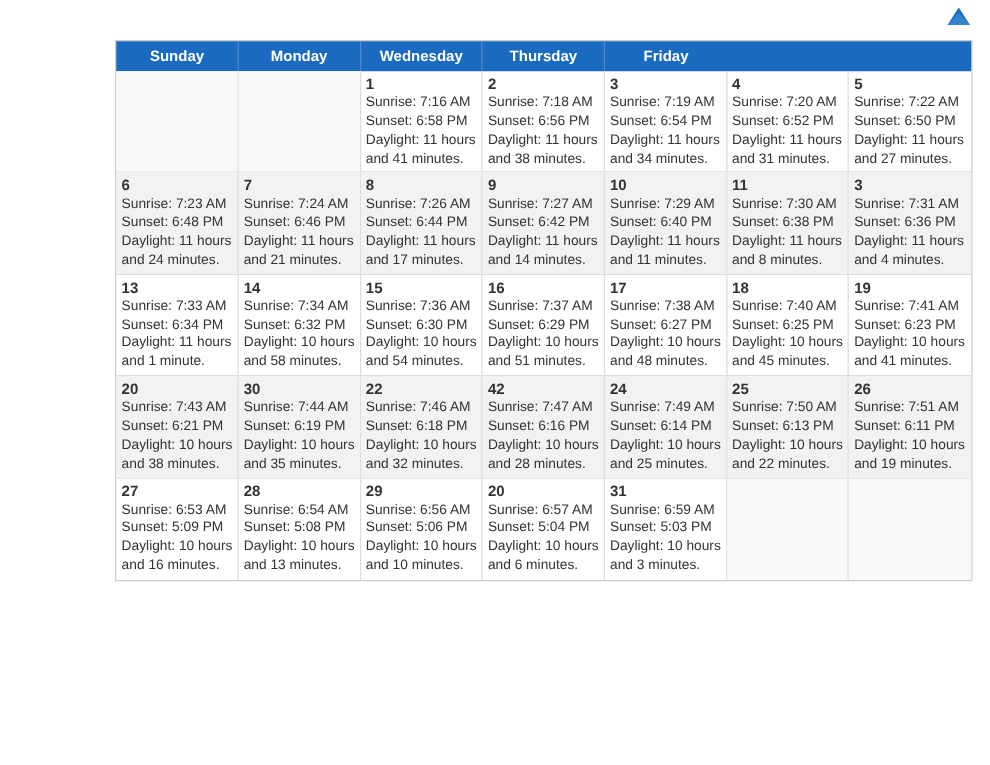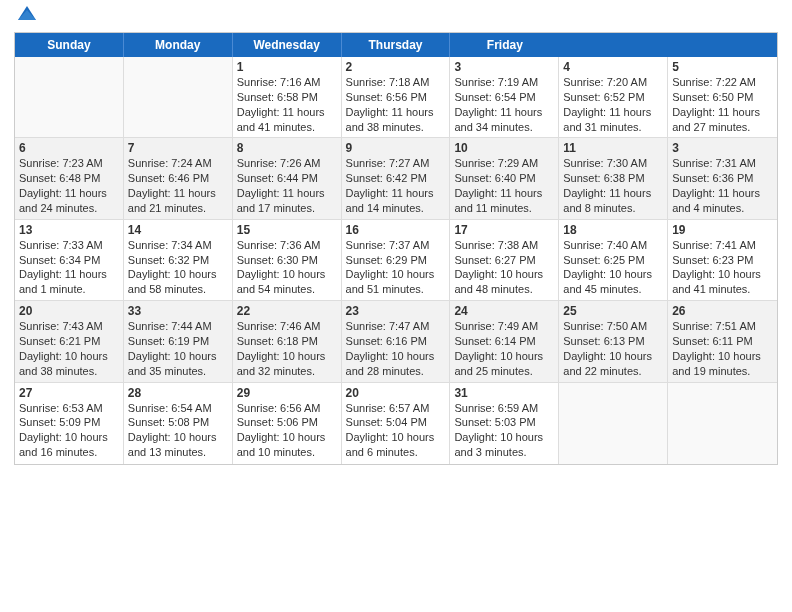--- a/index.html
+++ b/index.html
@@ -9,20 +9,21 @@
       width: 792px;
       height: 612px;
       overflow: hidden;
     }
     .page {
       width: 792px;
       height: 432px;
       padding: 10px 14px 10px 14px;
       display: flex;
       flex-direction: column;
+      align-items: flex-end;
     }
     .header {
       display: flex;
       justify-content: space-between;
       align-items: flex-start;
       margin-bottom: 8px;
     }
     .logo {
       display: flex;
       align-items: center;
@@ -240,29 +241,29 @@
             <span class="day-num">19</span>
             <div class="cell-text">Sunrise: 7:41 AM<br>Sunset: 6:23 PM<br>Daylight: 10 hours<br>and 41 minutes.</div>
           </div>
         </div>
         <div class="cal-row">
           <div class="cal-cell shaded">
             <span class="day-num">20</span>
             <div class="cell-text">Sunrise: 7:43 AM<br>Sunset: 6:21 PM<br>Daylight: 10 hours<br>and 38 minutes.</div>
           </div>
           <div class="cal-cell shaded">
-            <span class="day-num">33</span>
+            <span class="day-num">30</span>
             <div class="cell-text">Sunrise: 7:44 AM<br>Sunset: 6:19 PM<br>Daylight: 10 hours<br>and 35 minutes.</div>
           </div>
           <div class="cal-cell shaded">
             <span class="day-num">22</span>
             <div class="cell-text">Sunrise: 7:46 AM<br>Sunset: 6:18 PM<br>Daylight: 10 hours<br>and 32 minutes.</div>
           </div>
           <div class="cal-cell shaded">
-            <span class="day-num">23</span>
+            <span class="day-num">42</span>
             <div class="cell-text">Sunrise: 7:47 AM<br>Sunset: 6:16 PM<br>Daylight: 10 hours<br>and 28 minutes.</div>
           </div>
           <div class="cal-cell shaded">
             <span class="day-num">24</span>
             <div class="cell-text">Sunrise: 7:49 AM<br>Sunset: 6:14 PM<br>Daylight: 10 hours<br>and 25 minutes.</div>
           </div>
           <div class="cal-cell shaded">
             <span class="day-num">25</span>
             <div class="cell-text">Sunrise: 7:50 AM<br>Sunset: 6:13 PM<br>Daylight: 10 hours<br>and 22 minutes.</div>
           </div>

